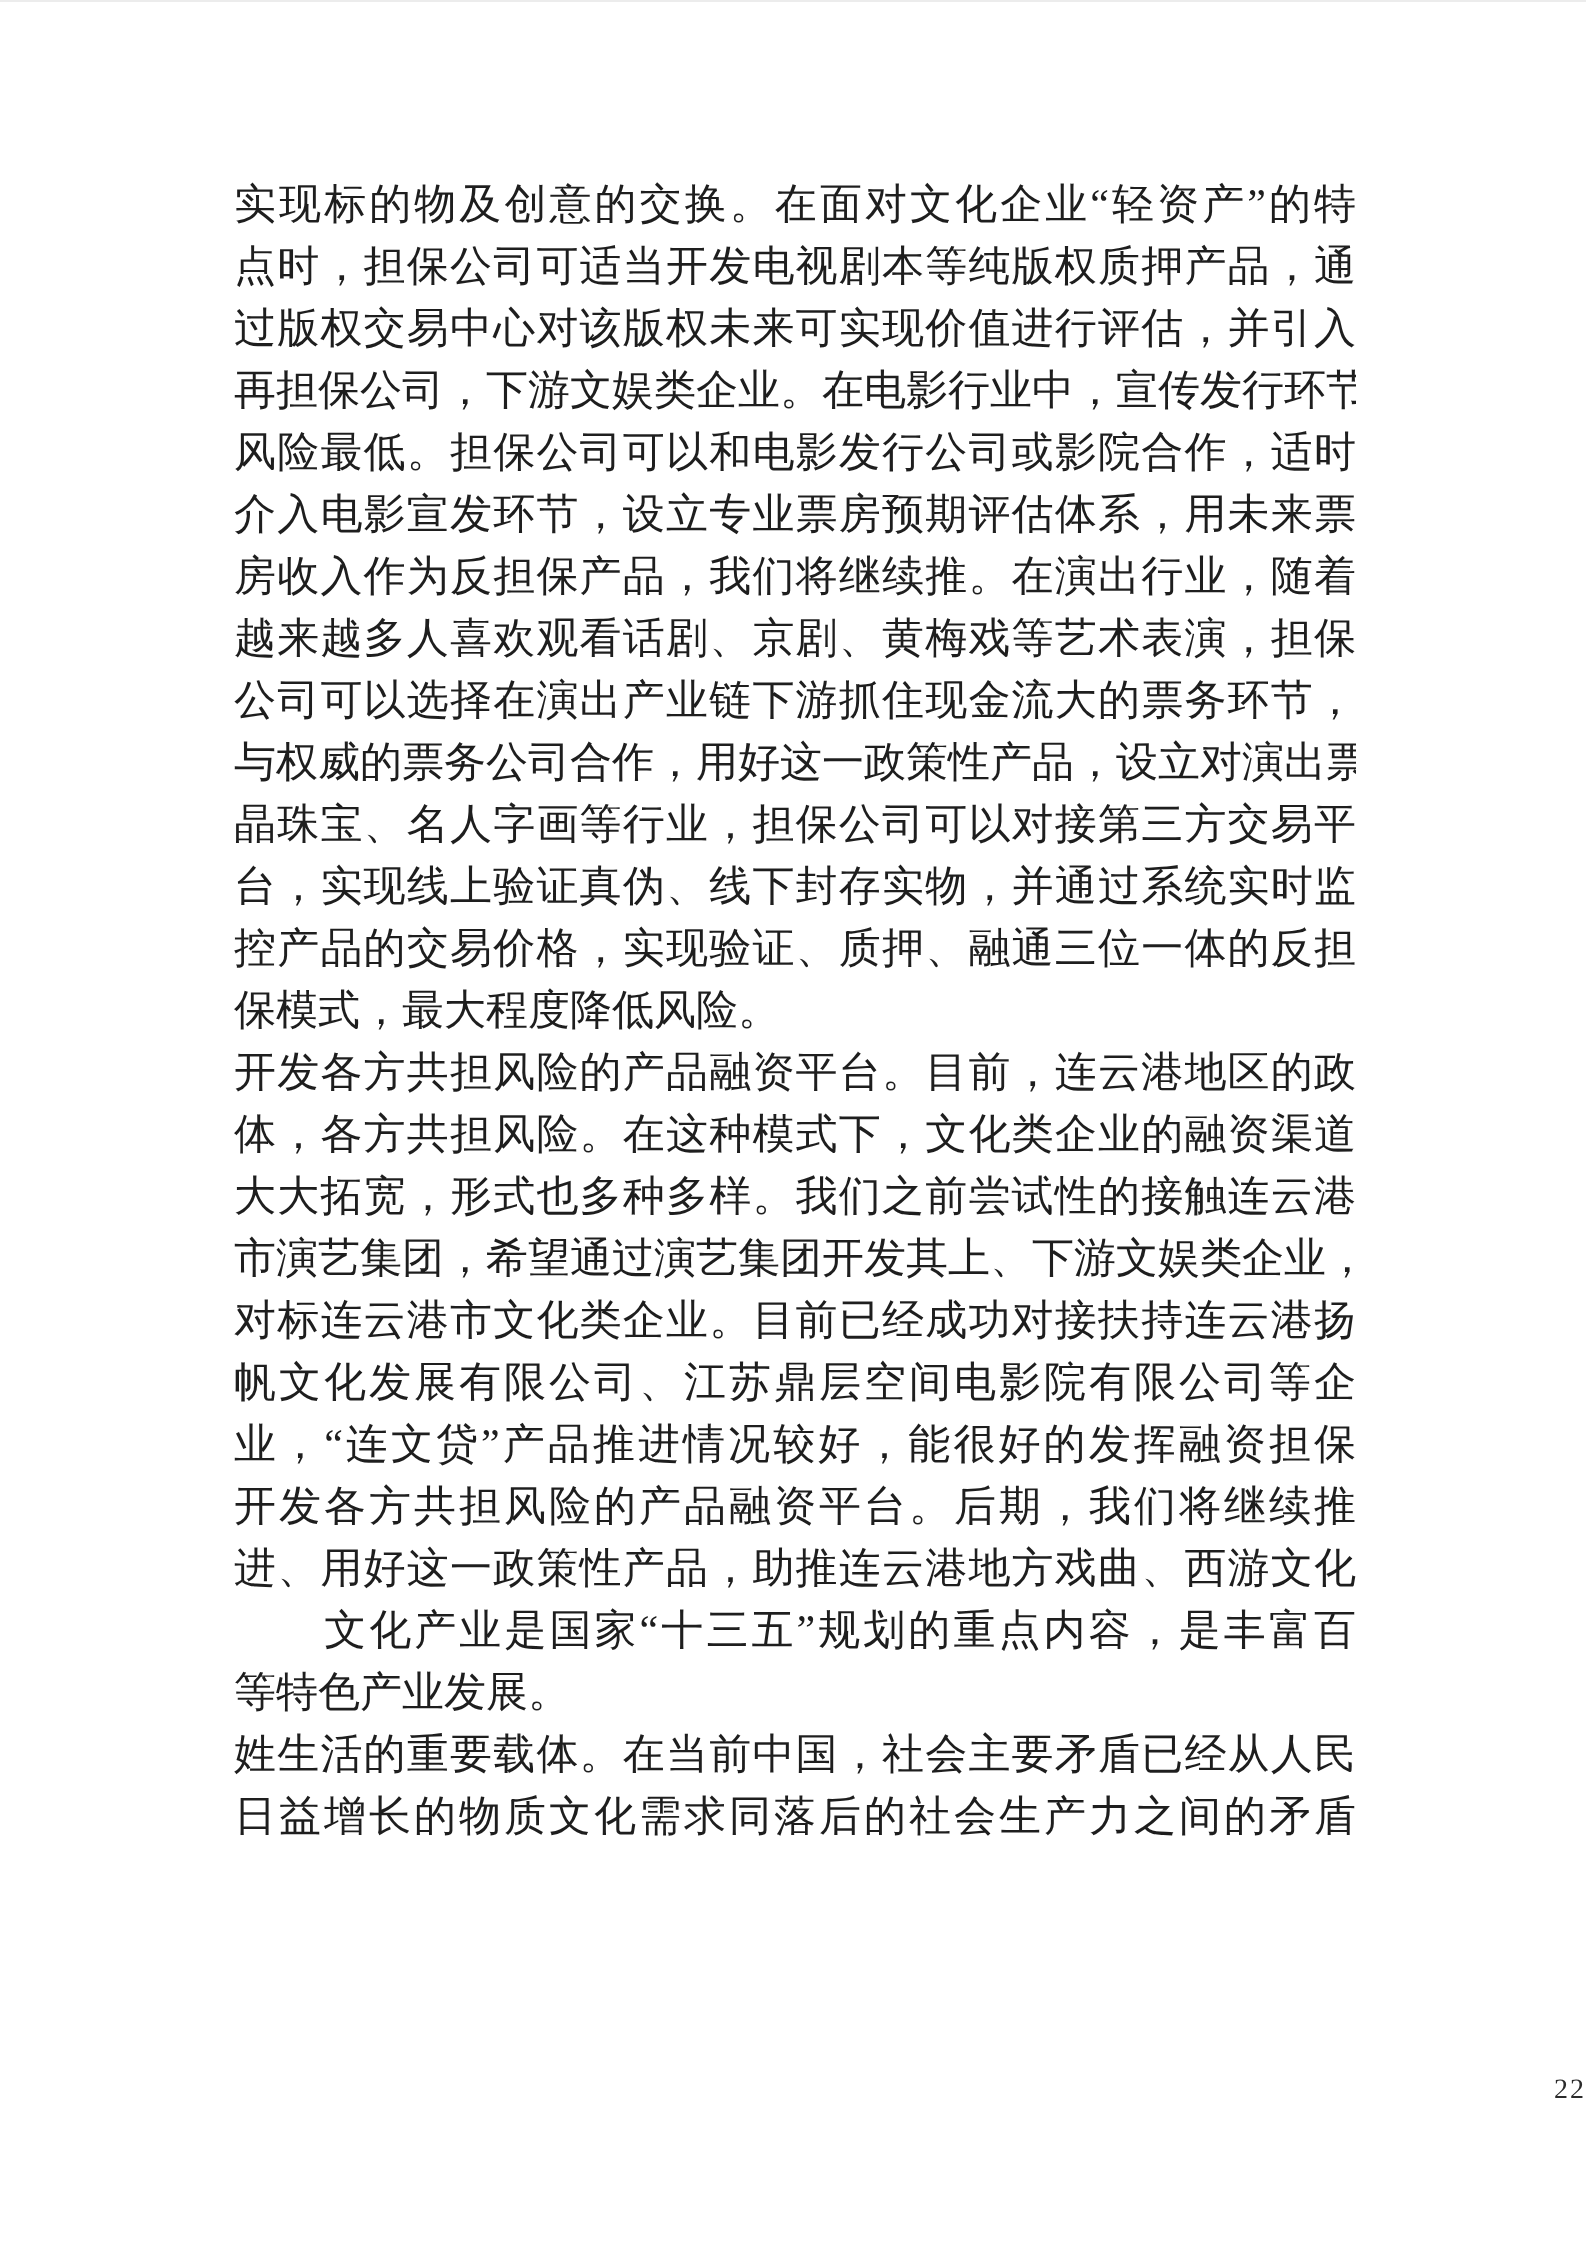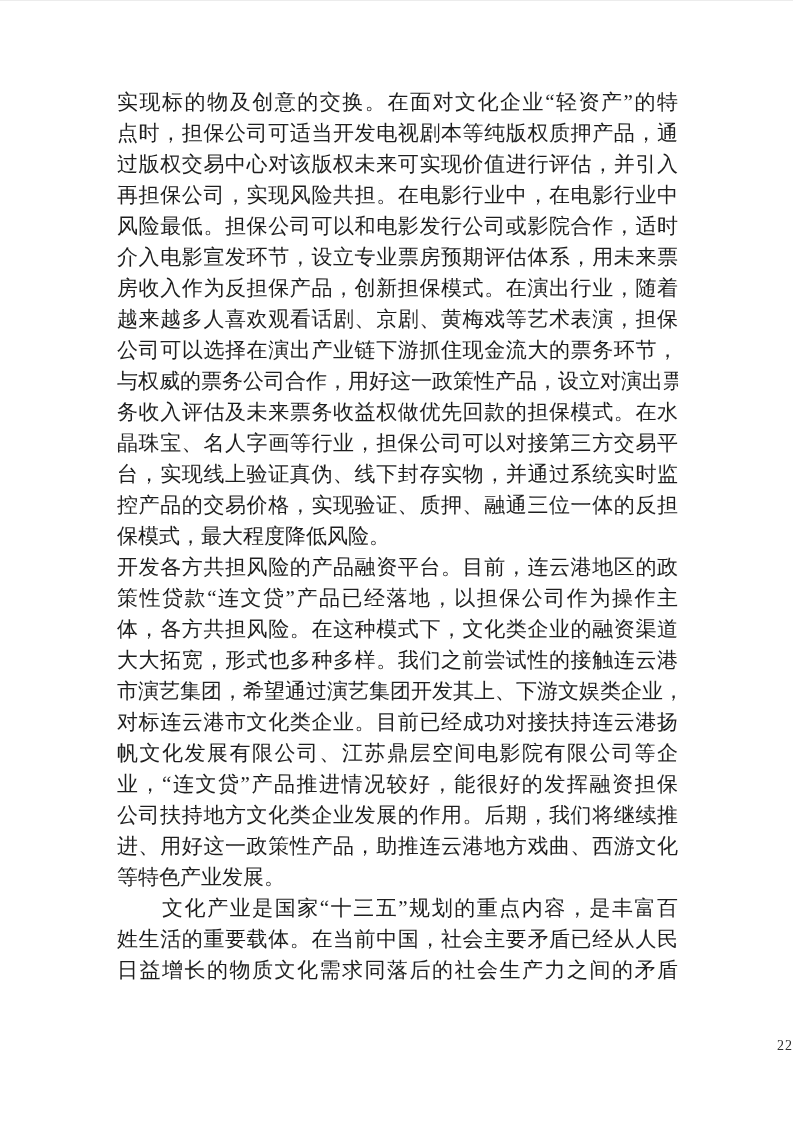--- a/index.html
+++ b/index.html
@@ -56,41 +56,39 @@
   }
 </style>
 </head>
 <body>
 
 <div class="page">
   <div class="text-block">
       <div class="line">实现标的物及创意的交换。在面对文化企业“轻资产”的特</div>
       <div class="line">点时，担保公司可适当开发电视剧本等纯版权质押产品，通</div>
       <div class="line">过版权交易中心对该版权未来可实现价值进行评估，并引入</div>
-      <div class="line">再担保公司，实现风险共担。在电影行业中，在电影行业中</div>
+      <div class="line">再担保公司，下游文娱类企业。在电影行业中，宣传发行环节</div>
       <div class="line">风险最低。担保公司可以和电影发行公司或影院合作，适时</div>
       <div class="line">介入电影宣发环节，设立专业票房预期评估体系，用未来票</div>
-      <div class="line">房收入作为反担保产品，创新担保模式。在演出行业，随着</div>
+      <div class="line">房收入作为反担保产品，我们将继续推。在演出行业，随着</div>
       <div class="line">越来越多人喜欢观看话剧、京剧、黄梅戏等艺术表演，担保</div>
       <div class="line">公司可以选择在演出产业链下游抓住现金流大的票务环节，</div>
       <div class="line">与权威的票务公司合作，用好这一政策性产品，设立对演出票</div>
-      <div class="line">务收入评估及未来票务收益权做优先回款的担保模式。在水</div>
       <div class="line">晶珠宝、名人字画等行业，担保公司可以对接第三方交易平</div>
       <div class="line">台，实现线上验证真伪、线下封存实物，并通过系统实时监</div>
       <div class="line">控产品的交易价格，实现验证、质押、融通三位一体的反担</div>
       <div class="line short">保模式，最大程度降低风险。</div>
       <div class="line">开发各方共担风险的产品融资平台。目前，连云港地区的政</div>
-      <div class="line">策性贷款“连文贷”产品已经落地，以担保公司作为操作主</div>
       <div class="line">体，各方共担风险。在这种模式下，文化类企业的融资渠道</div>
       <div class="line">大大拓宽，形式也多种多样。我们之前尝试性的接触连云港</div>
       <div class="line">市演艺集团，希望通过演艺集团开发其上、下游文娱类企业，</div>
       <div class="line">对标连云港市文化类企业。目前已经成功对接扶持连云港扬</div>
       <div class="line">帆文化发展有限公司、江苏鼎层空间电影院有限公司等企</div>
       <div class="line">业，“连文贷”产品推进情况较好，能很好的发挥融资担保</div>
-      <div class="line">公司扶持地方文化类企业发展的作用。后期，我们将继续推</div>
+      <div class="line">开发各方共担风险的产品融资平台。后期，我们将继续推</div>
       <div class="line">进、用好这一政策性产品，助推连云港地方戏曲、西游文化</div>
+      <div class="line">　　文化产业是国家“十三五”规划的重点内容，是丰富百</div>
       <div class="line short">等特色产业发展。</div>
-      <div class="line">　　文化产业是国家“十三五”规划的重点内容，是丰富百</div>
       <div class="line">姓生活的重要载体。在当前中国，社会主要矛盾已经从人民</div>
       <div class="line">日益增长的物质文化需求同落后的社会生产力之间的矛盾</div>
     </div>
   <div class="page-number">22</div>
 </div>
 
 </body></html>

